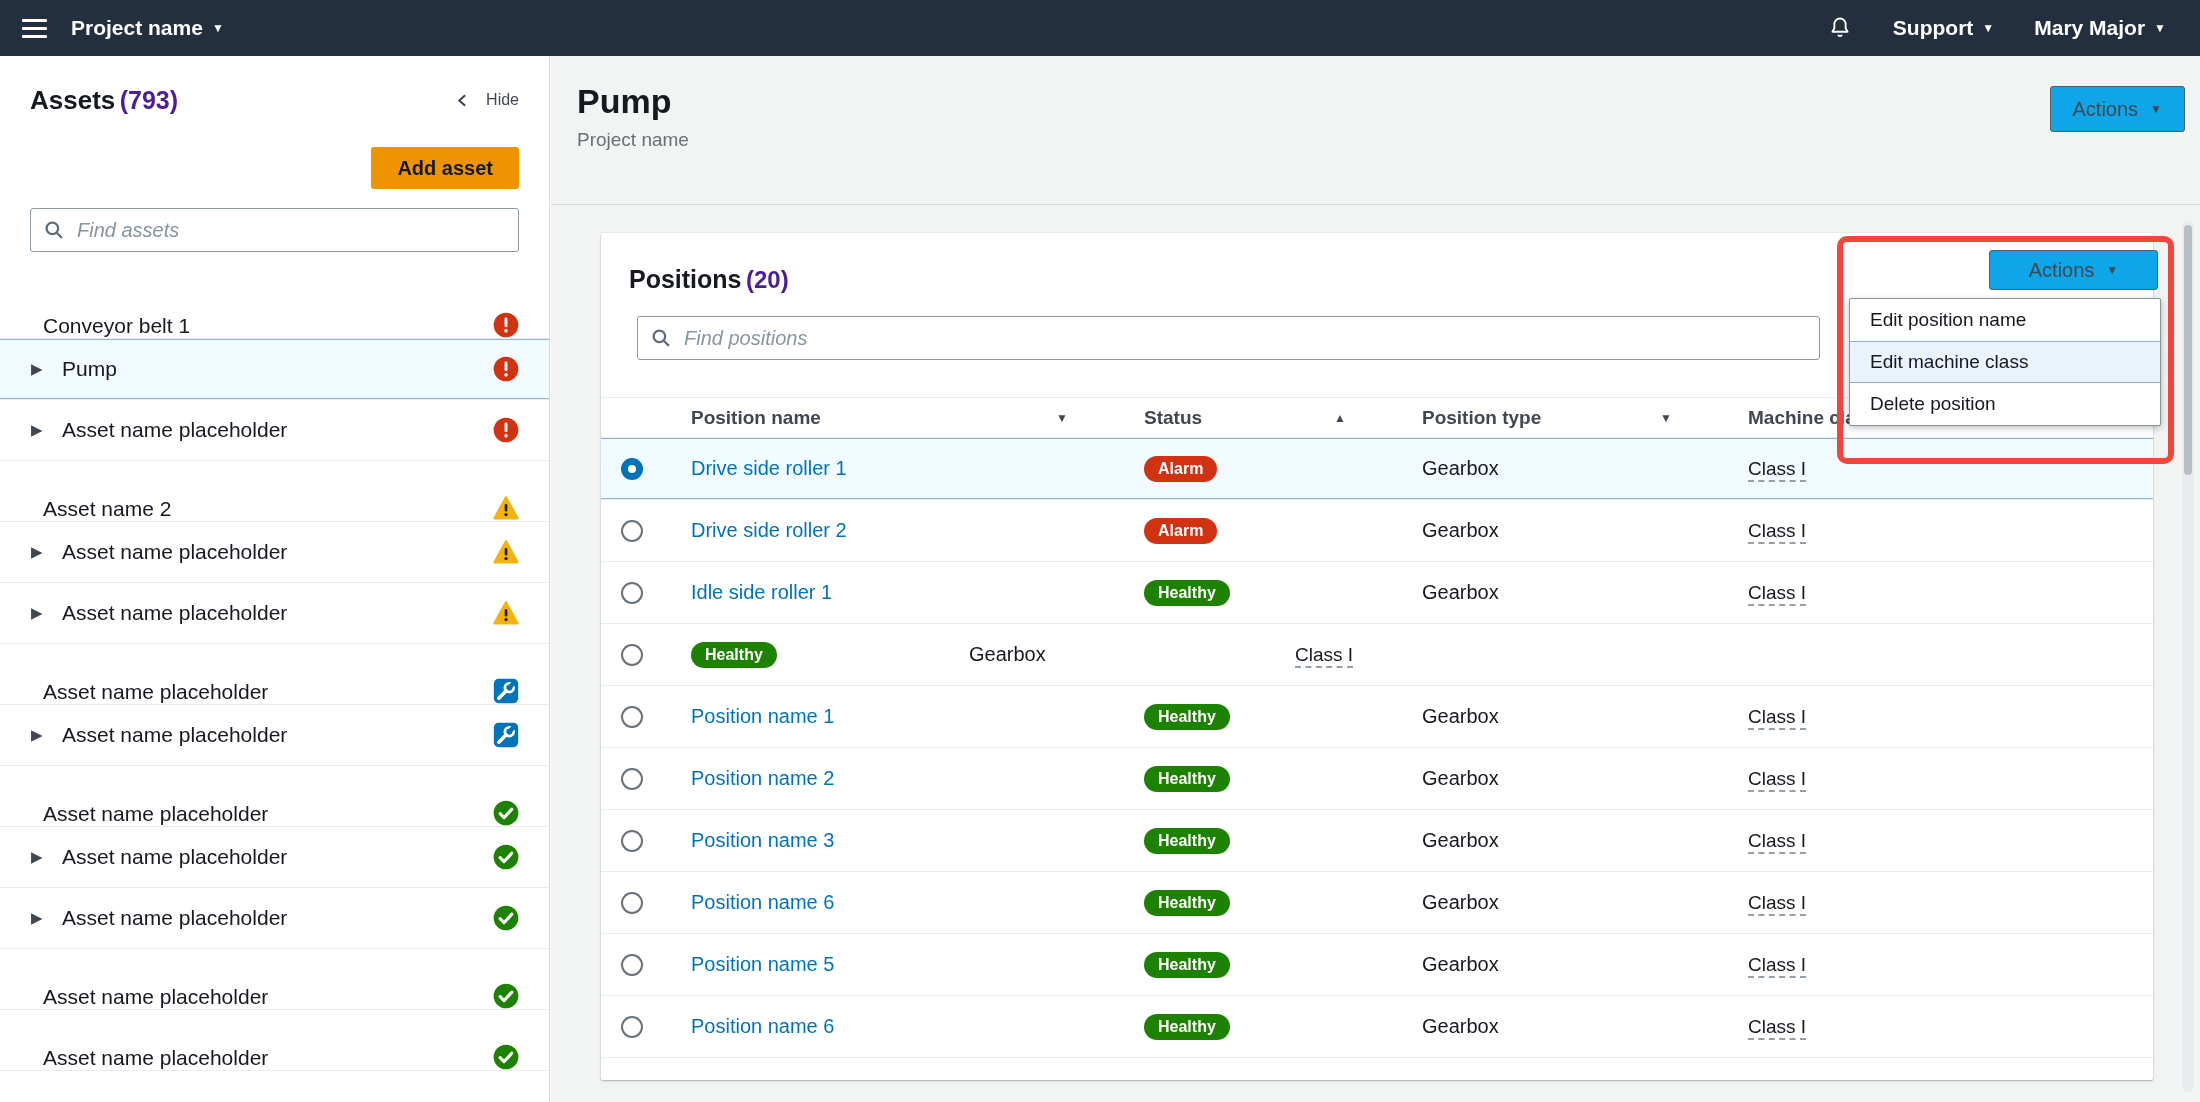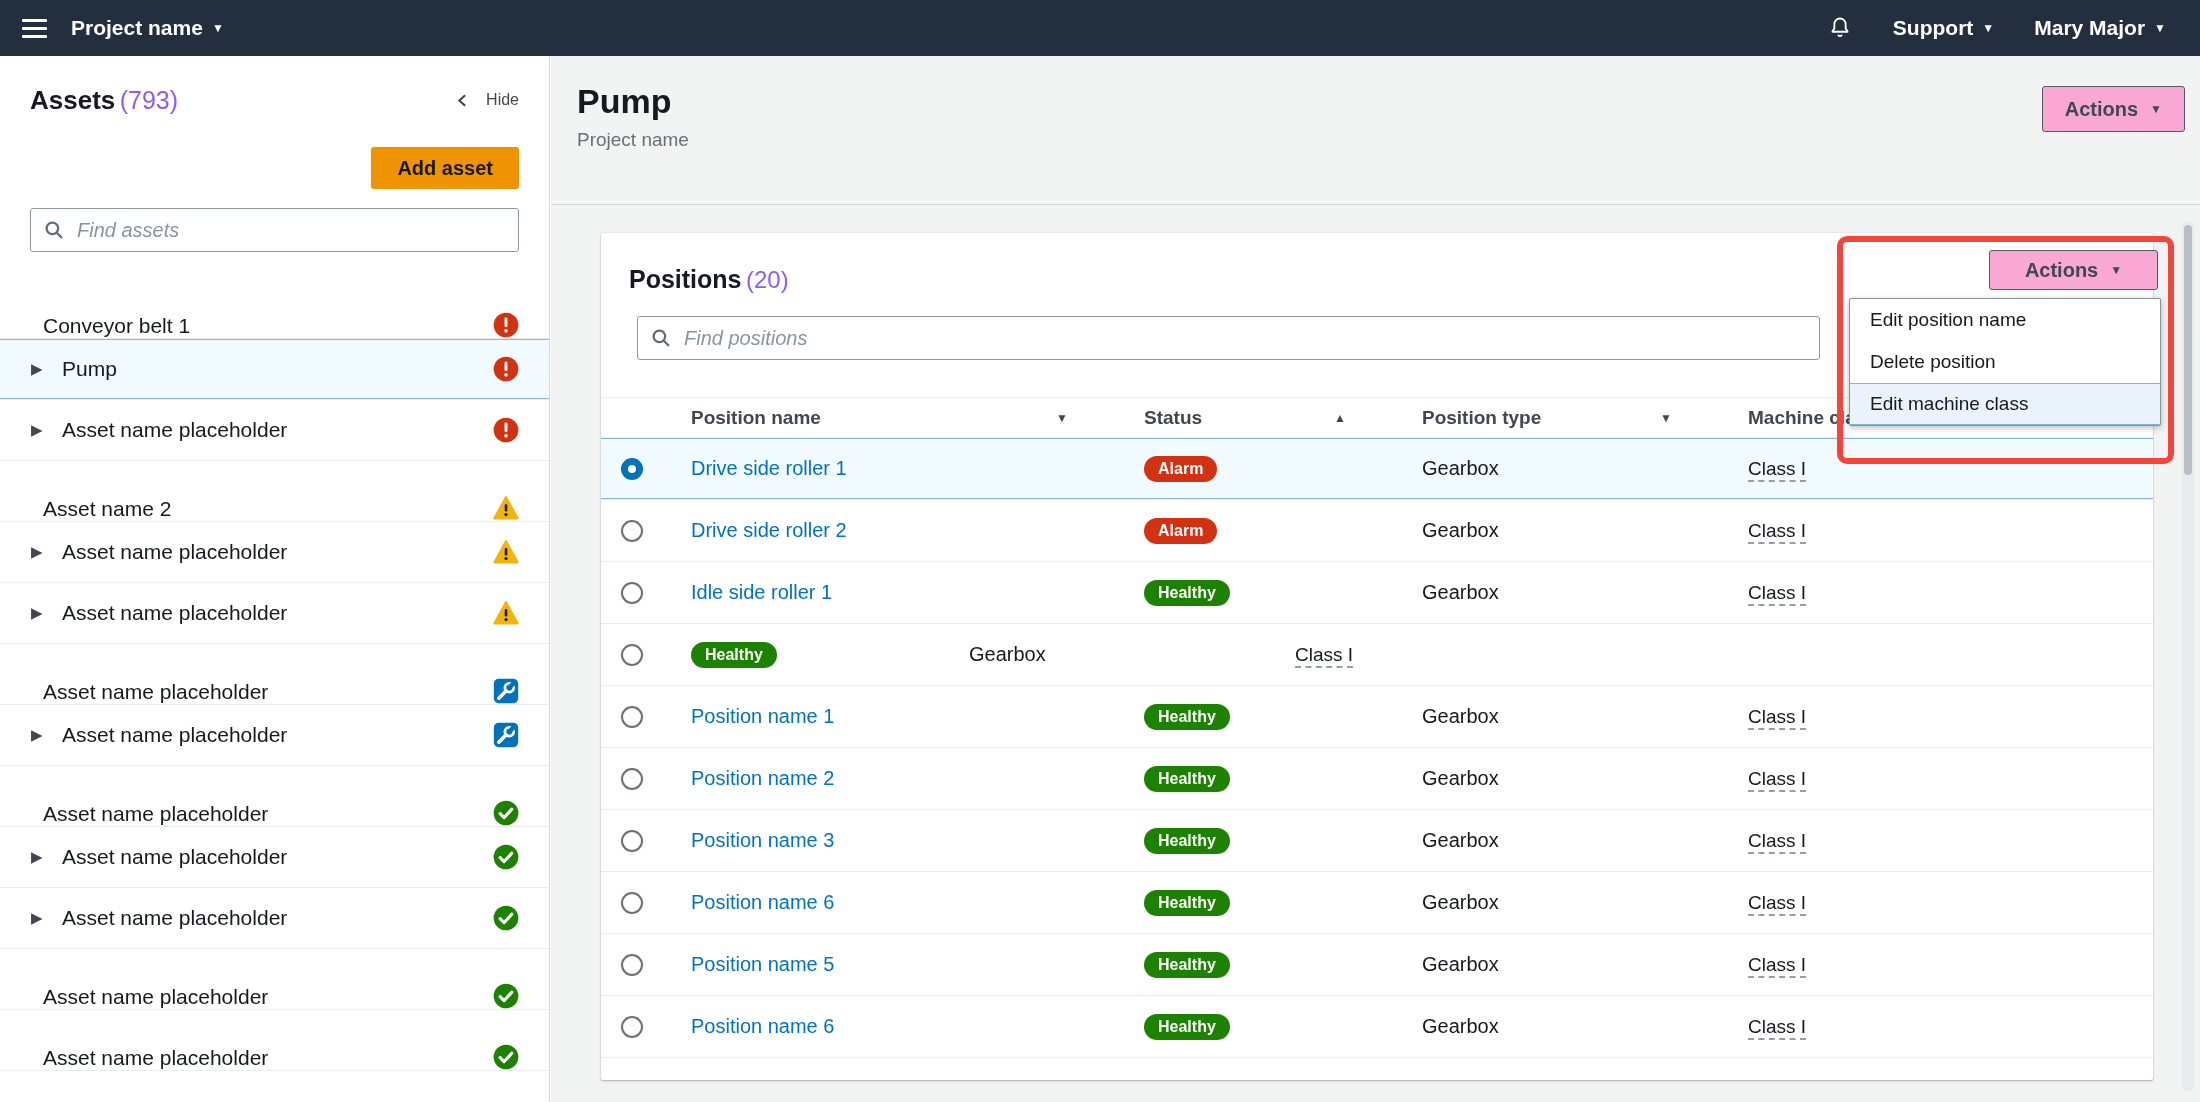--- a/index.html
+++ b/index.html
@@ -17,21 +17,21 @@
   .tb-item { display:flex; align-items:center; gap:9px; font-size:21px; font-weight:700; cursor:pointer; }
   .tb-right { display:flex; align-items:center; gap:40px; }
   .caret { font-size:12px; line-height:1; }
 
   
   .sidebar { position:absolute; top:56px; left:0; width:550px; bottom:0; background:#fff;
     border-right:1px solid #d5dbdb; overflow:hidden; z-index:10; }
   .sb-head { padding:30px 30px 0 30px; }
   .sb-title-row { display:flex; justify-content:space-between; align-items:center; height:28px; }
   .sb-title { font-size:26px; font-weight:700; }
-  .count { font-size:25px; color:#8b5cf6; font-weight:400; }
+  .count { font-size:25px; color:#4c1d95; font-weight:700; }
   .hide-link { display:flex; align-items:center; gap:16px; font-size:16px; color:#414750; cursor:pointer; }
   .btn-row { display:flex; justify-content:flex-end; margin-top:33px; }
   .btn-primary { height:42px; padding:0 26px; background:#ef9400; border:none; border-radius:3px;
     font-family:inherit; font-size:20px; font-weight:700; color:#16191f; cursor:pointer; }
   .search-box { position:relative; margin-top:19px; }
   .search-box svg { position:absolute; left:14px; top:12px; }
   .search-box input { width:100%; height:44px; border:1px solid #8d99a2; border-radius:3px;
     padding:0 14px 0 46px; font-size:20px; font-family:inherit; color:#16191f; outline:none; background:#fff; }
   .search-box input::placeholder { font-style:italic; color:#87959f; }
 
@@ -44,22 +44,22 @@
   .status-icon { flex:none; width:26px; height:26px; }
   .status-icon svg { width:26px; height:26px; display:block; }
   .asset-row.selected { background:#f1faff; box-shadow:inset 0 1px 0 #89b7d8, inset 0 -1px 0 #89b7d8; }
 
   
   .main { position:absolute; top:56px; left:551px; right:0; bottom:0; background:#f2f3f3; z-index:5; }
   .page-header { height:149px; border-bottom:1px solid #d5dbdb; display:flex;
     justify-content:space-between; align-items:flex-start; padding:26px 15px 0 26px; }
   .page-header h1 { font-size:34px; font-weight:700; }
   .subtitle { margin-top:8px; font-size:19px; color:#687078; }
-  .btn-secondary { height:46px; padding:0 22px; background:#f9a8d4; border:1px solid #545b64;
-    border-radius:3px; font-family:inherit; font-size:20px; font-weight:700; color:#414750;
+  .btn-secondary { height:46px; padding:0 22px; background:#0ea5e9; border:1px solid #545b64;
+    border-radius:3px; font-family:inherit; font-size:20px; font-weight:400; color:#414750;
     display:inline-flex; align-items:center; gap:12px; cursor:pointer; }
 
   .card { position:absolute; left:50px; top:177px; width:1552px; background:#fff; border-radius:2px;
     box-shadow:0 1px 2px rgba(0,28,36,.3), 0 0 0 1px #eaeded; padding:26px 0 22px; z-index:6; }
   .card-head { display:flex; align-items:center; height:40px; padding:0 28px; }
   .card-title { font-size:25px; font-weight:700; }
   .card-search { margin:17px 0 0 36px; width:1183px; }
   .table { margin-top:37px; }
   .thead { display:flex; height:41px; align-items:center; border-top:1px solid #eaeded;
     border-bottom:1px solid #eaeded; font-size:19px; font-weight:700; color:#414750;text-align:center; }
@@ -456,22 +456,22 @@
           </div>
       </div>
     </section>
 
     <button class="btn-secondary card-actions-btn">
       <span>Actions</span>
       <span class="caret">▼</span>
     </button>
     <div class="dropdown" id="actions-menu">
         <div class="menu-item">Edit position name</div>
+        <div class="menu-item active">Edit machine class</div>
         <div class="menu-item">Delete position</div>
-        <div class="menu-item active">Edit machine class</div>
       </div>
     <div class="annotation-box"></div>
 
     <div class="scrollbar">
       <div class="scroll-thumb"></div>
     </div>
   </main>
 
 </div>
 

